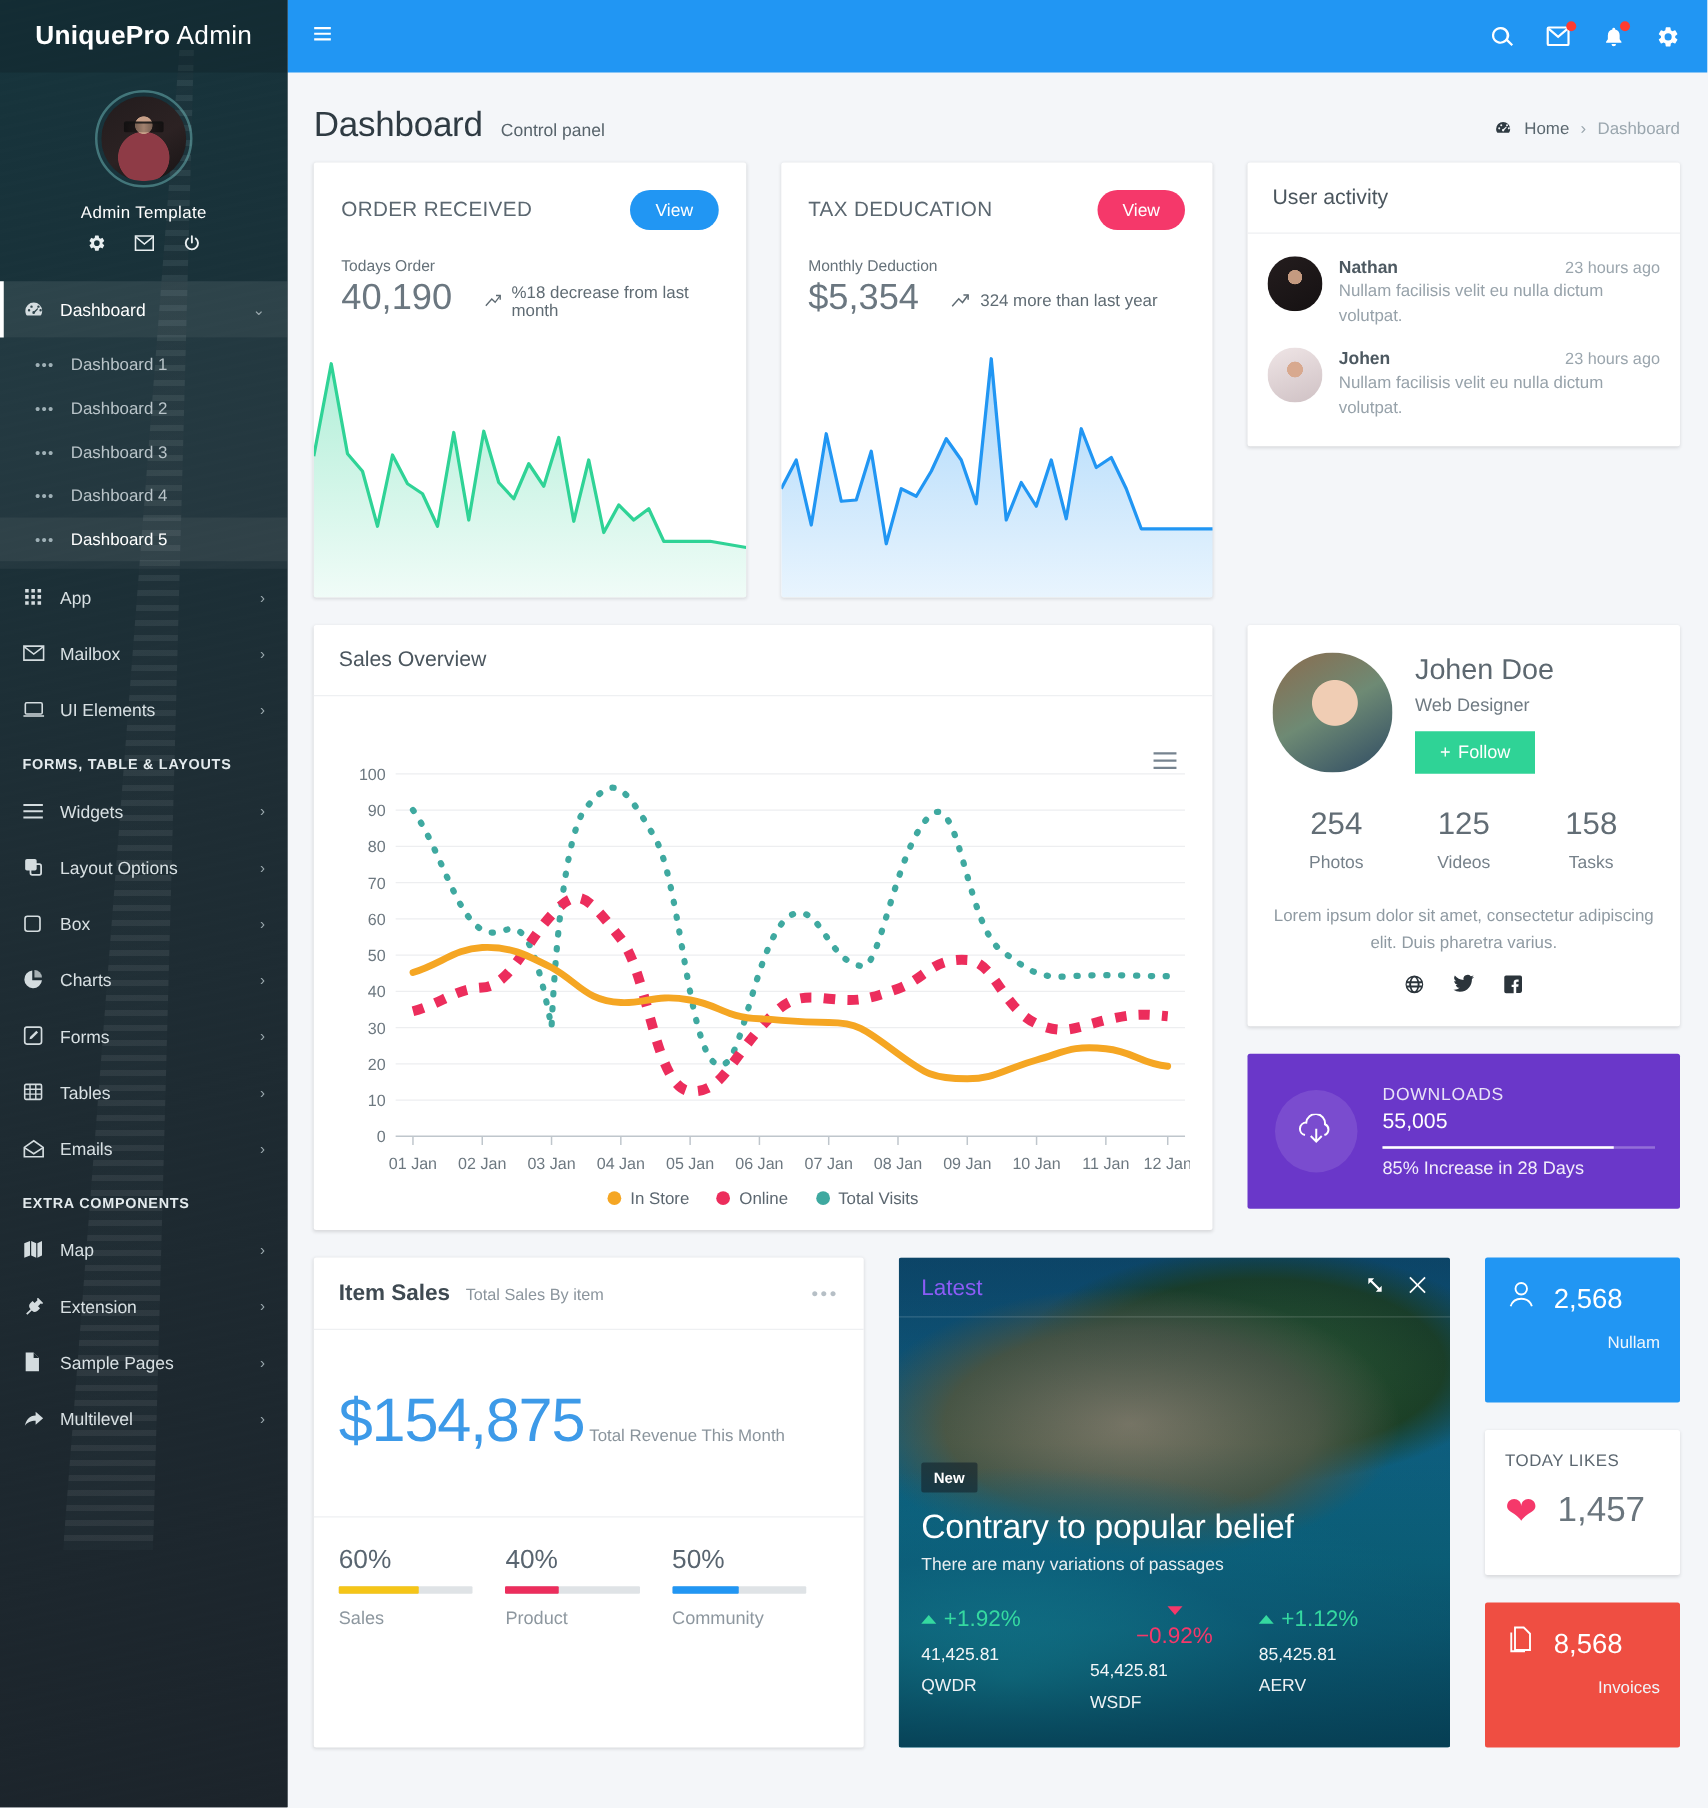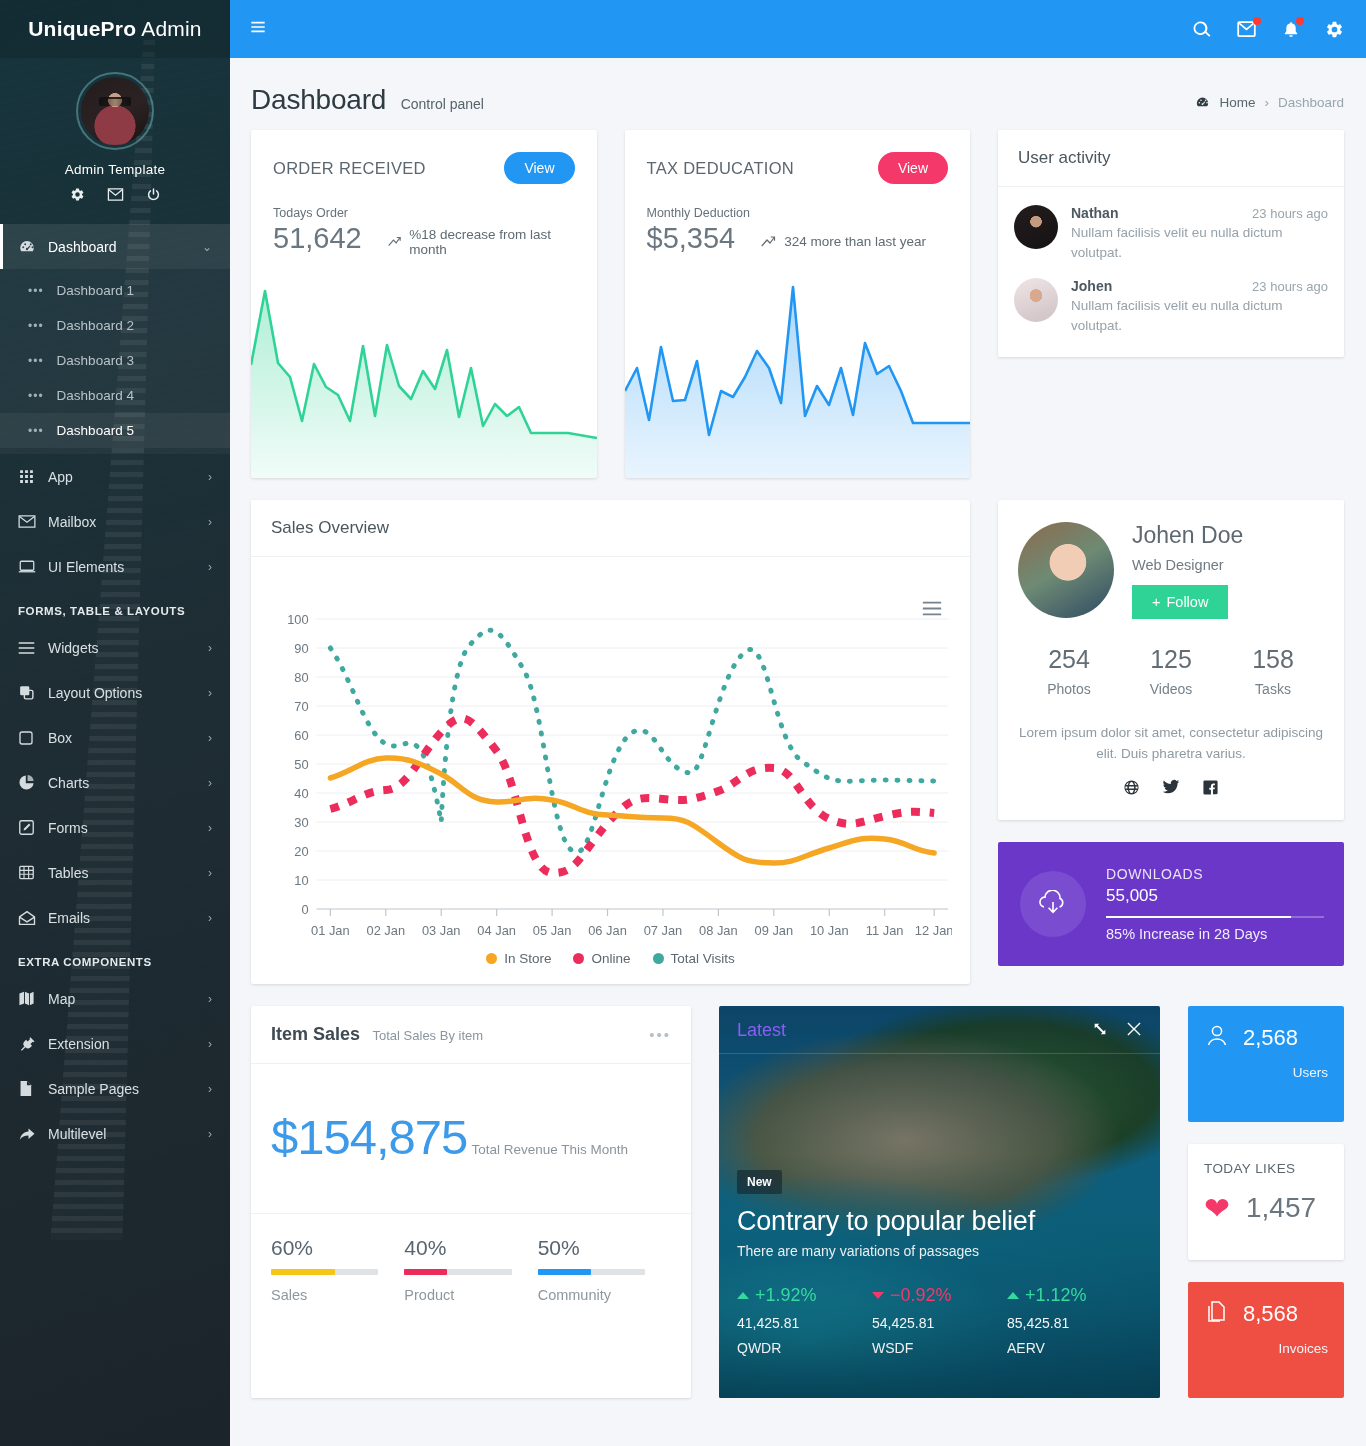--- a/index.html
+++ b/index.html
@@ -264,21 +264,21 @@
   .badge-new {
     display: inline-block; background: rgba(20,35,45,.62); color: #fff;
     font-size: 12px; font-weight: 700; padding: 5px 10px; border-radius: 2px;
   }
   .latest-h { color: #fff; font-size: 27px; font-weight: 300; margin-top: 12px; letter-spacing: -.2px; }
   .latest-p { color: #e9eef1; font-size: 14px; margin-top: 6px; }
   .latest-stats { position: relative; z-index: 2; display: flex; padding: 26px 18px 20px; }
   .ls { flex: 1; }
   .ls-pct { font-size: 18px; display: flex; align-items: center; gap: 6px; }
   .ls-pct.up { color: #35d9a0; }
-  .ls-pct.down { color: #f5386a; }
+  .ls-pct.down { color: #f5386a; flex-direction: column; }
   .ls-val { color: #f3f6f8; font-size: 14px; margin-top: 9px; }
   .ls-code { color: #eef2f5; font-size: 14px; margin-top: 9px; }
   .tri { width: 0; height: 0; border-left: 6px solid transparent; border-right: 6px solid transparent; }
   .tri.u { border-bottom: 7px solid #35d9a0; }
   .tri.d { border-top: 7px solid #f5386a; }
 
   
   .tiles { width: 156px; flex: 0 0 156px; display: flex; flex-direction: column; gap: 22px; }
   .tile { border-radius: 2px; padding: 17px 16px; }
   .tile.blue { background: #2196f3; height: 116px; }
@@ -562,21 +562,21 @@
 
       <div class="row" style="margin-bottom:22px;">
 
         <div class="card statcard">
           <div class="statcard-head">
             <div class="statcard-title">ORDER RECEIVED</div>
             <button class="viewbtn blue">View</button>
           </div>
           <div class="statcard-sub">Todays Order</div>
           <div class="statrow">
-            <div class="statnum">51,642</div>
+            <div class="statnum">40,190</div>
             <div class="stattrend">
               <svg width="15" height="13" viewBox="0 0 20 16">
                   <path d="M1 14L8 6l4 4 6-8" fill="none" stroke="#5f6b73" stroke-width="1.6"></path>
                   <path d="M13 2h5v5" fill="none" stroke="#5f6b73" stroke-width="1.6"></path>
                 </svg>
               <span>%18 decrease from last month</span>
             </div>
           </div>
           <svg class="spark" viewBox="0 0 346 205" preserveAspectRatio="none">
             <defs>
@@ -894,21 +894,21 @@
 
         <div class="tiles">
           <div class="tile blue">
             <div class="tile-top">
               <span><svg width="26" height="26" viewBox="0 0 26 26">
                     <circle cx="13" cy="8" r="4.6"></circle>
                     <path d="M4.5 22c1.3-4 4.6-6 8.5-6s7.2 2 8.5 6"></path>
                   </svg></span>
               <span class="tile-num">2,568</span>
             </div>
-            <div class="tile-lbl">Users</div>
+            <div class="tile-lbl">Nullam</div>
           </div>
 
           <div class="tile white">
             <div class="tl-cap">TODAY LIKES</div>
             <div class="tl-row">
               <span class="heart">❤</span>
               <span class="tl-num">1,457</span>
             </div>
           </div>
 

